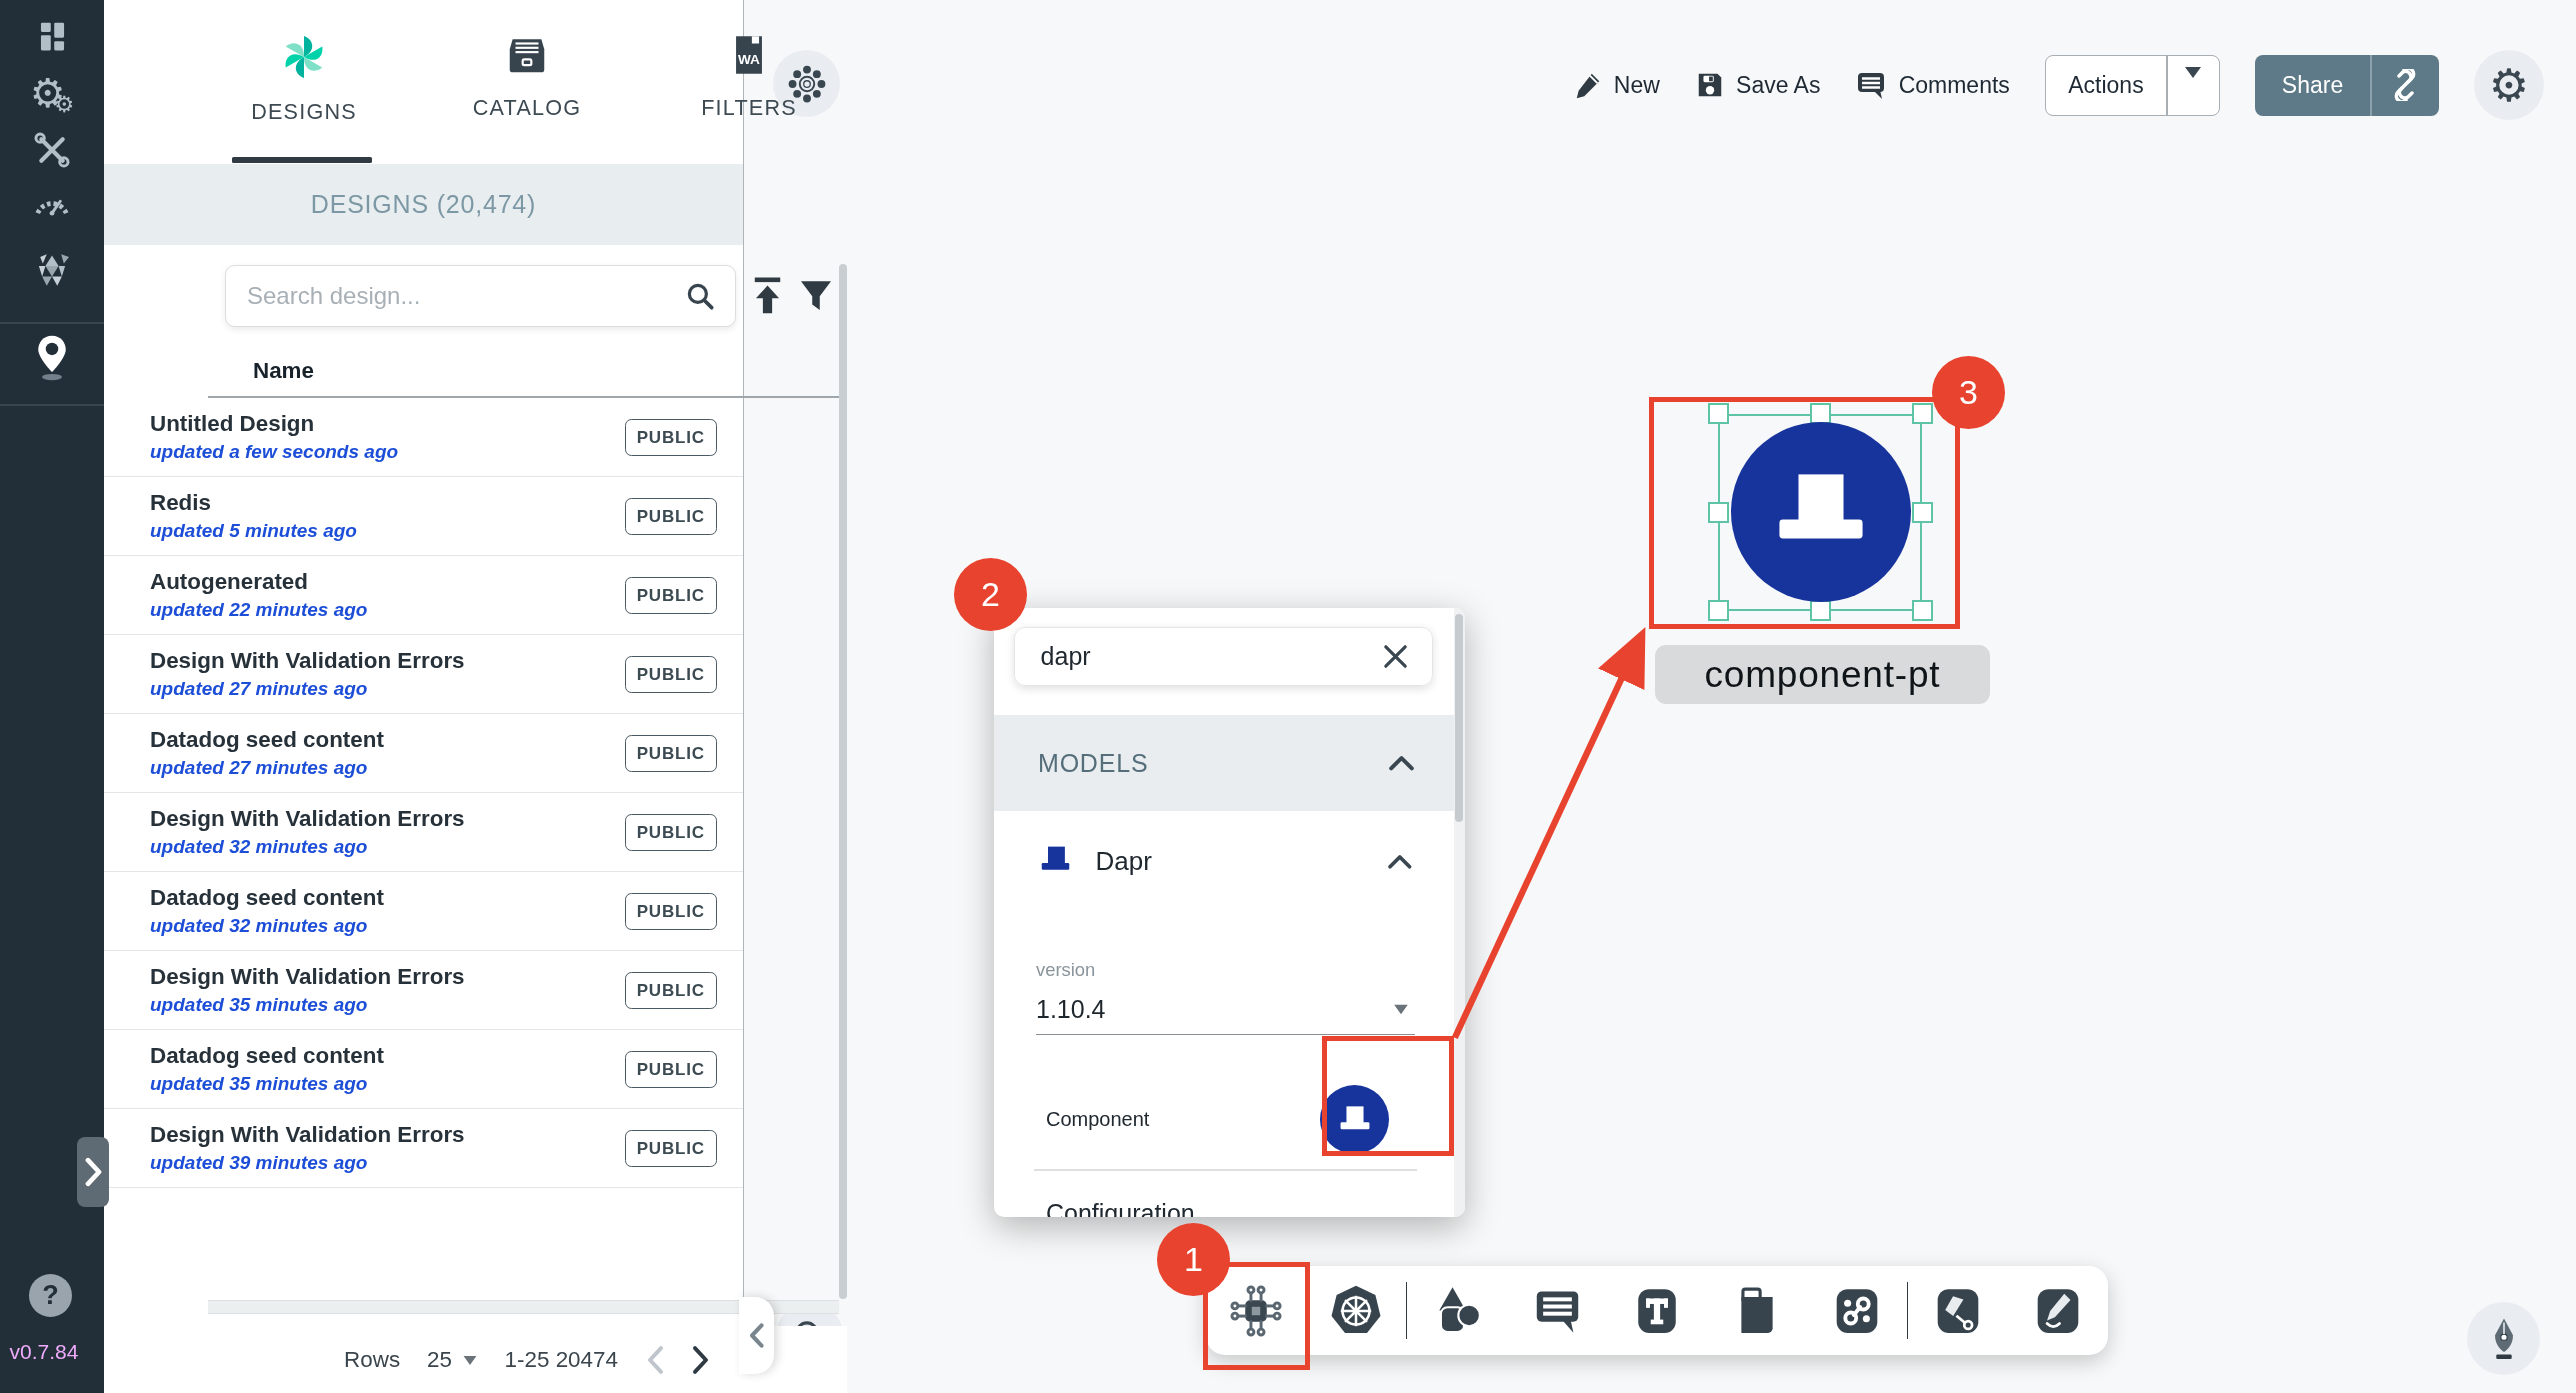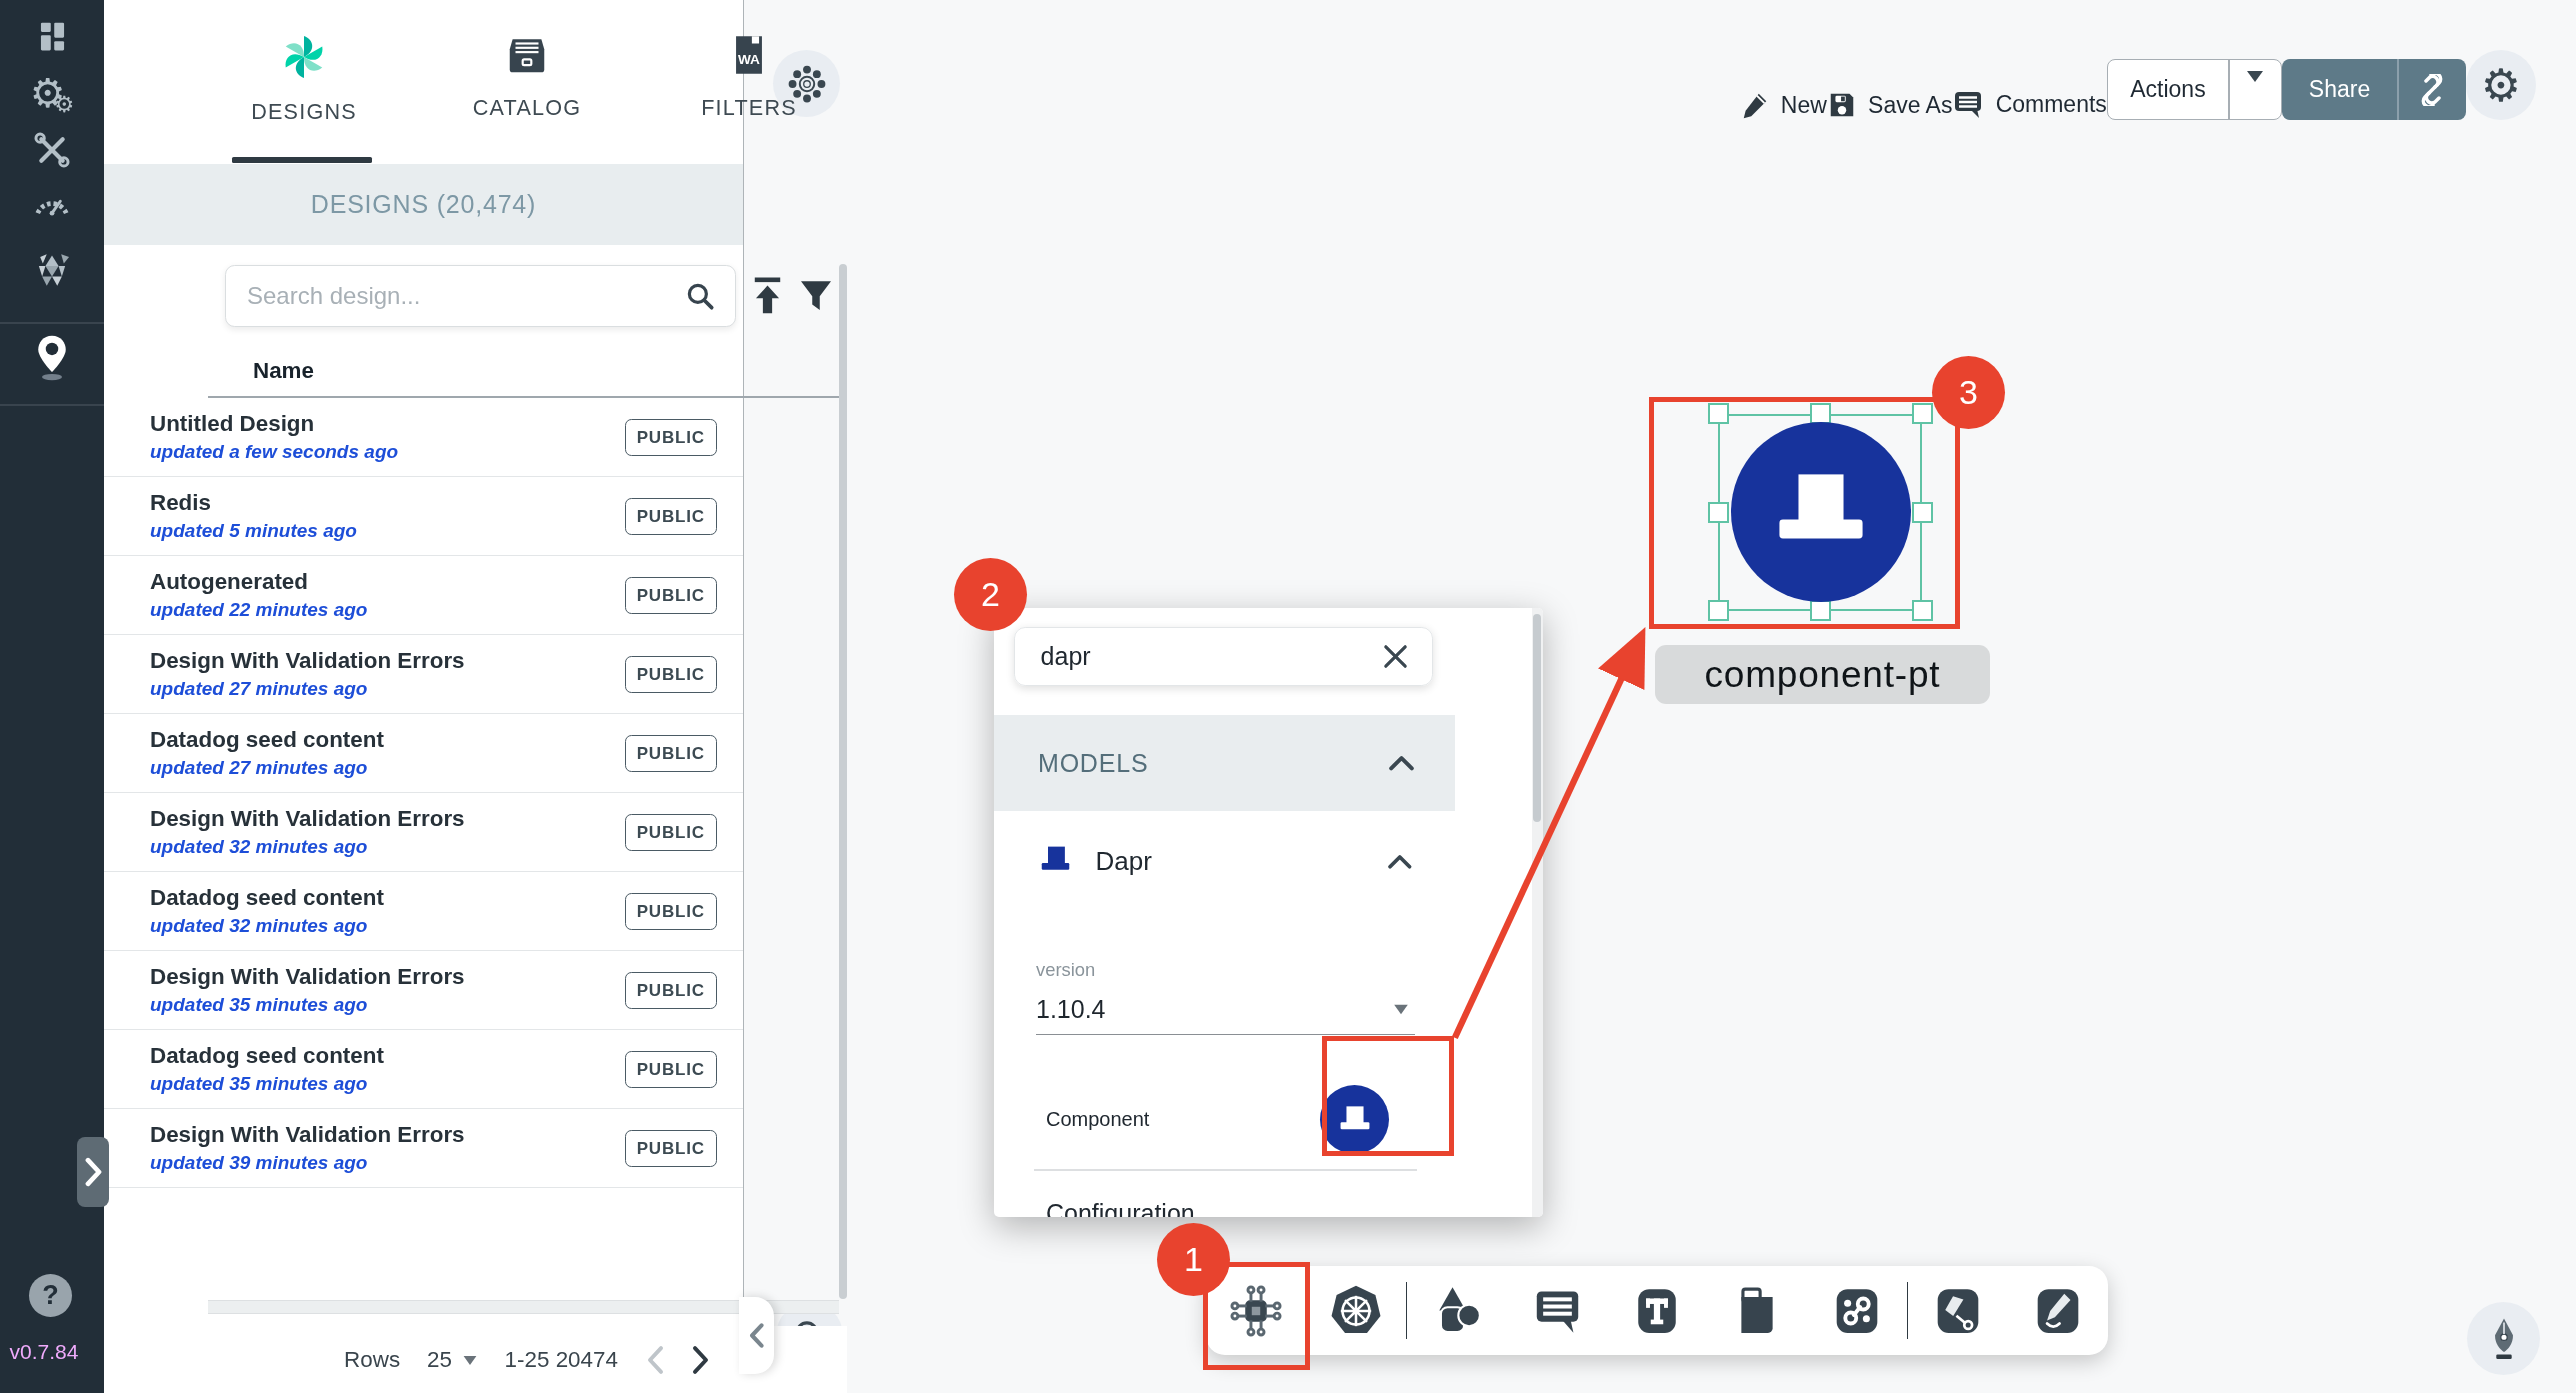--- a/index.html
+++ b/index.html
@@ -32,34 +32,34 @@
   .design-title { position:absolute; left:46px; top:12.8px; font-size:22.4px; color:#273139; }
   .design-updated { position:absolute; left:46px; top:43px; font-size:19px; font-style:italic; color:#1d4ed8; }
   .design-badge { position:absolute; right:26px; top:21px; height:37px; padding:0 11.2px; border:1.6px solid #4A5A64; border-radius:6.4px; color:#3C4A52; font-size:17px; letter-spacing:0.8px; display:flex; align-items:center; }
   #panel-scroll { left:735px; top:264px; width:8px; height:1035px; background:#C9CED2; border-radius:4px; }
   #hscroll { left:104px; top:1300px; width:631px; height:14.4px; background:#ECEFF0; border-top:0.8px solid #DDE0E2; border-bottom:0.8px solid #DDE0E2; }
   #pagination { left:104px; top:1326px; width:639px; height:68px; background:#fff; display:flex; align-items:center; justify-content:center; gap:27px; font-size:22.4px; color:#3A454D; }
   #collapse-pill { left:739px; top:1297px; width:35px; height:77px; background:#fff; border-radius:0 19px 19px 0; box-shadow:3.2px 0 9.6px rgba(0,0,0,.15); display:flex; align-items:center; justify-content:center; z-index:21; }
 
   
   .circle-btn { border-radius:50%; background:#E9EDF2; display:flex; align-items:center; justify-content:center; }
-  #topbar { right:40px; top:50px; display:flex; align-items:flex-end; z-index:10; }
+  #topbar { right:32px; top:50px; display:flex; align-items:center; gap:35px; z-index:10; }
   .topbar-item { display:flex; align-items:center; gap:11.2px; font-size:23px; color:#1F2933; }
   #actions-btn { display:flex; align-items:center; height:61px; background:#fff; border:1.6px solid #A7AEB4; border-radius:8px; overflow:hidden; }
   #actions-btn .lbl { padding:0 22.4px; font-size:23px; color:#1F2933; }
   #actions-btn .sep { width:1.6px; height:61px; background:#A7AEB4; }
   #actions-btn .car { padding:0 17.6px; }
   .caret-down { width:0; height:0; border-left:8.8px solid transparent; border-right:8.8px solid transparent; border-top:11.2px solid #3A4750; }
   #share-btn { display:flex; align-items:center; height:61px; background:#5E7A88; border-radius:8px; overflow:hidden; }
   #share-btn .lbl { padding:0 27px; font-size:23px; color:#fff; }
   #share-btn .sep { width:1.6px; height:61px; background:#8CA0AC; }
   #share-btn .lnk { padding:0 17.6px; display:flex; }
 
   
-  #picker { left:994px; top:608px; width:549px; height:609px; background:#fff; border-radius:5px; box-shadow:0 9.6px 35px rgba(0,0,0,.28); overflow:hidden; z-index:5; }
+  #picker { left:994px; top:608px; width:471px; height:609px; background:#fff; border-radius:10px; box-shadow:0 9.6px 35px rgba(0,0,0,.28); overflow:hidden; z-index:5; }
   #picker-search { position:absolute; left:20px; top:19px; width:419px; height:59px; border:0.8px solid #E3E6E8; border-radius:11.2px; box-shadow:0 2.4px 8px rgba(0,0,0,.12); display:flex; align-items:center; }
   #picker-search input { border:none; outline:none; flex:1; font-size:25px; color:#202830; padding-left:25.6px; background:transparent; font-family:"Liberation Sans",sans-serif; }
   #picker-models { position:absolute; left:0; top:107px; width:461px; height:96px; background:#E9EDEF; display:flex; align-items:center; justify-content:space-between; padding:0 40px 0 44px; color:#546E7A; font-size:25px; letter-spacing:0.8px; }
   #picker-dapr-row { position:absolute; left:44px; top:236px; width:375px; display:flex; align-items:center; justify-content:space-between; }
   #picker-version-label { position:absolute; left:42px; top:351px; font-size:18.4px; color:#8A949B; }
   #picker-version-row { position:absolute; left:42px; top:377px; width:379px; border-bottom:1.6px solid #8A8F94; height:50px; display:flex; align-items:center; justify-content:space-between; font-size:25px; color:#1E262D; }
   #picker-comp-row { position:absolute; left:52px; top:463px; width:367px; height:96px; display:flex; align-items:center; justify-content:space-between; }
   #picker-divider { position:absolute; left:40px; top:561px; width:383px; height:1.6px; background:#DDDFE1; }
   #picker-scroll-track { position:absolute; right:0; top:0; width:11.2px; height:609px; background:#F0F1F2; }
   #picker-scroll-thumb { position:absolute; right:1.6px; top:6.4px; width:8px; height:208px; background:#C6CBCF; border-radius:4px; }

